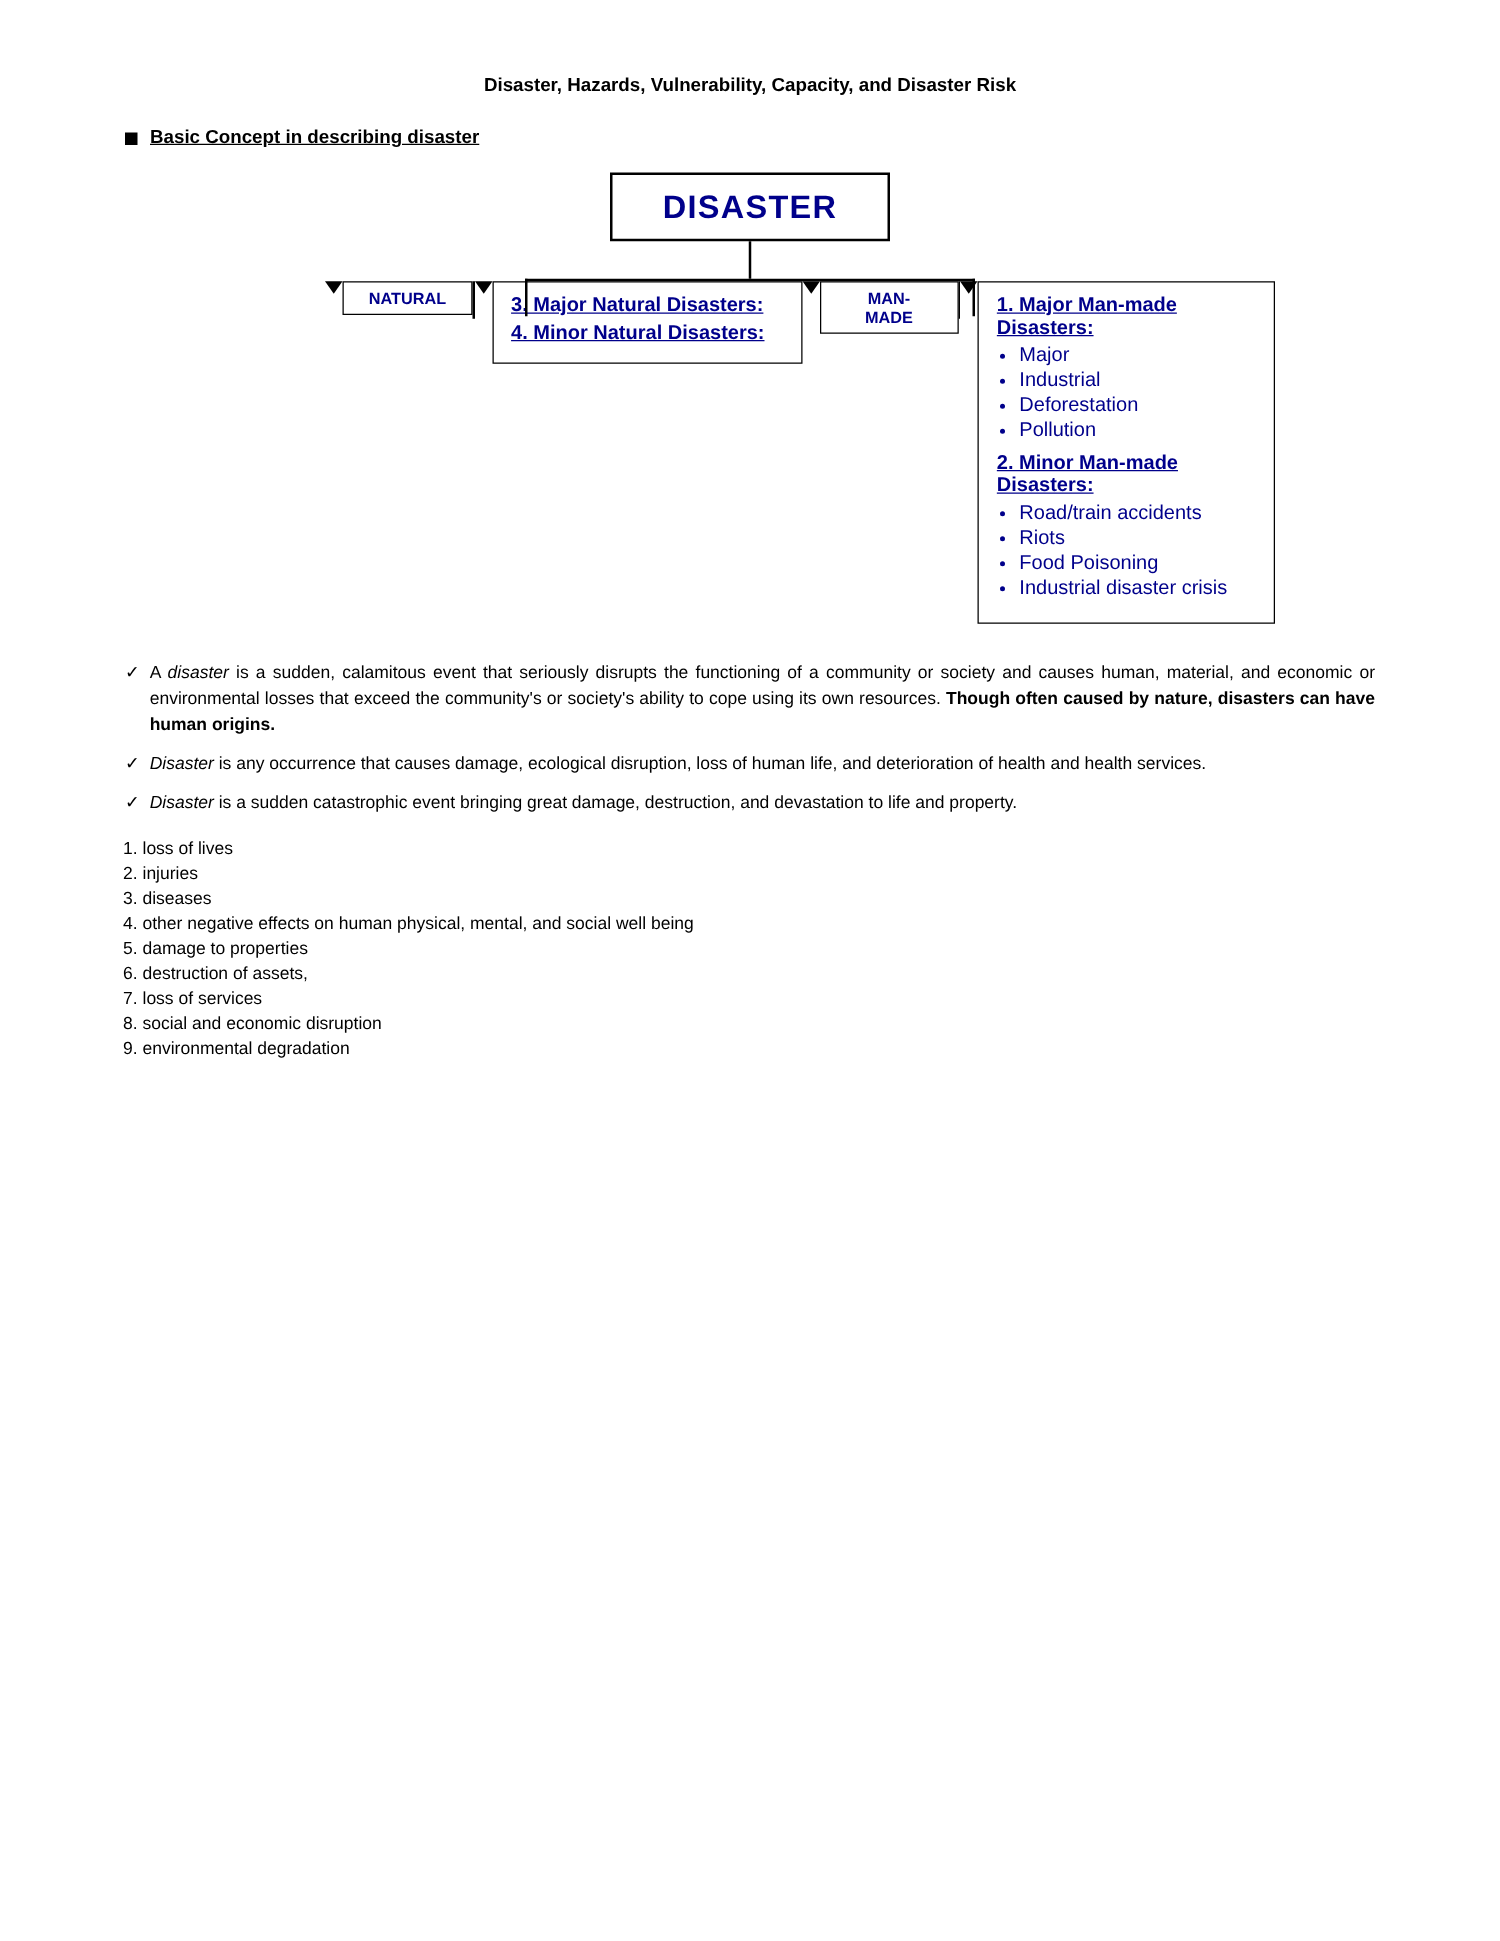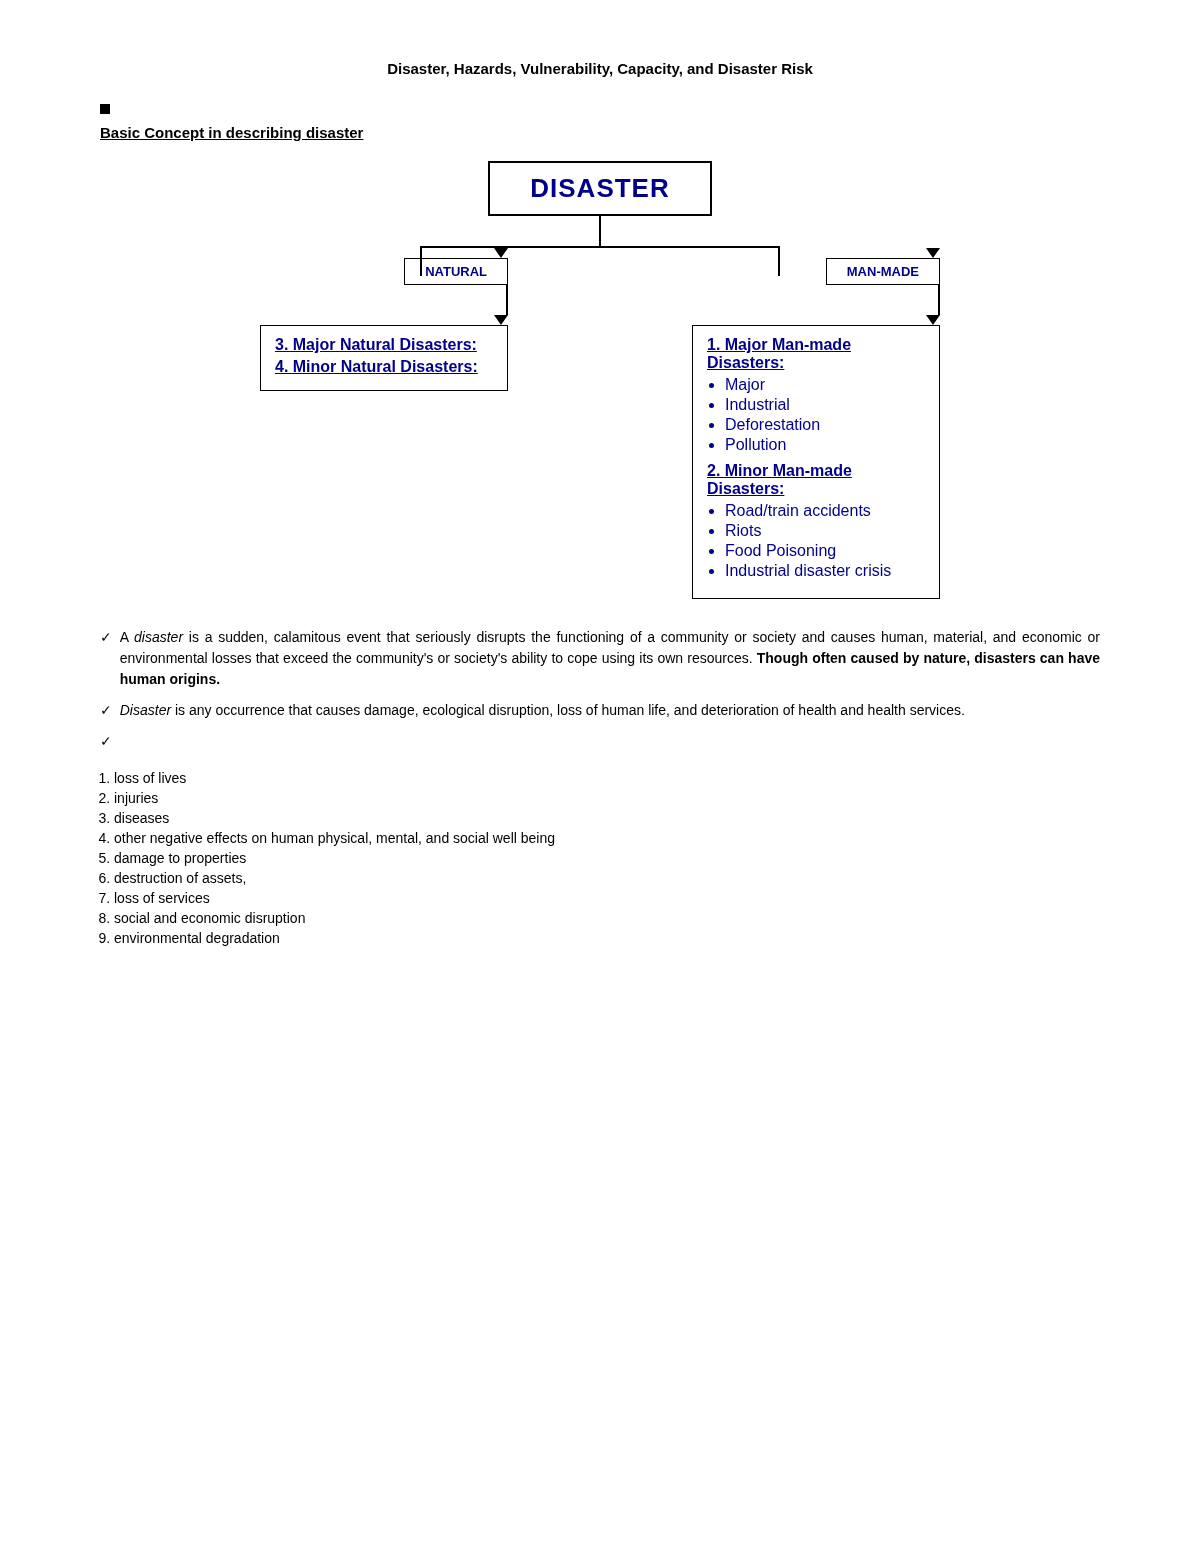--- a/index.html
+++ b/index.html
@@ -17,24 +17,23 @@
     .page-title {
       text-align: center;
       font-weight: bold;
       font-size: 15px;
       margin-bottom: 24px;
       font-family: Arial, sans-serif;
     }
 
     .bullet-heading {
       display: flex;
-      align-items: flex-start;
+      align-items: center;
       gap: 10px;
       margin-bottom: 20px;
-      flex-direction: column;
     }
 
     .bullet-square {
       width: 10px;
       height: 10px;
       background: #000;
       flex-shrink: 0;
       margin-top: 3px;
     }
 
@@ -99,22 +98,22 @@
 
     .branches-row {
       display: flex;
       width: 680px;
       justify-content: space-between;
       align-items: flex-start;
     }
 
     .branch-col {
       display: flex;
-      flex-direction: column;
-      align-items: flex-end;
+      flex-direction: row;
+      align-items: flex-start;
     }
 
     
     .check-section {
       margin-bottom: 18px;
       font-family: Arial, sans-serif;
       font-size: 14px;
       line-height: 1.5;
     }
 
@@ -257,20 +256,21 @@
     <span class="check-text">A <em>disaster</em> is a sudden, calamitous event that seriously disrupts the functioning of a community or society and causes human, material, and economic or environmental losses that exceed the community's or society's ability to cope using its own resources. <strong>Though often caused by nature, disasters can have human origins.</strong></span>
   </div>
 
   <div class="check-item">
     <span class="check-mark">✓</span>
     <span class="check-text"><em>Disaster</em> is any occurrence that causes damage, ecological disruption, loss of human life, and deterioration of health and health services.</span>
   </div>
 
   <div class="check-item">
     <span class="check-mark">✓</span>
+    <span class="check-text"><em>Disaster</em> is a sudden catastrophic event bringing great damage, destruction, and devastation to life and property.</span>
   </div>
 
 </div>
 
 <div class="impact-section">
   <ol class="impact-list">
     <li>loss of lives</li>
     <li>injuries</li>
     <li>diseases</li>
     <li>other negative effects on human physical, mental, and social well being</li>

